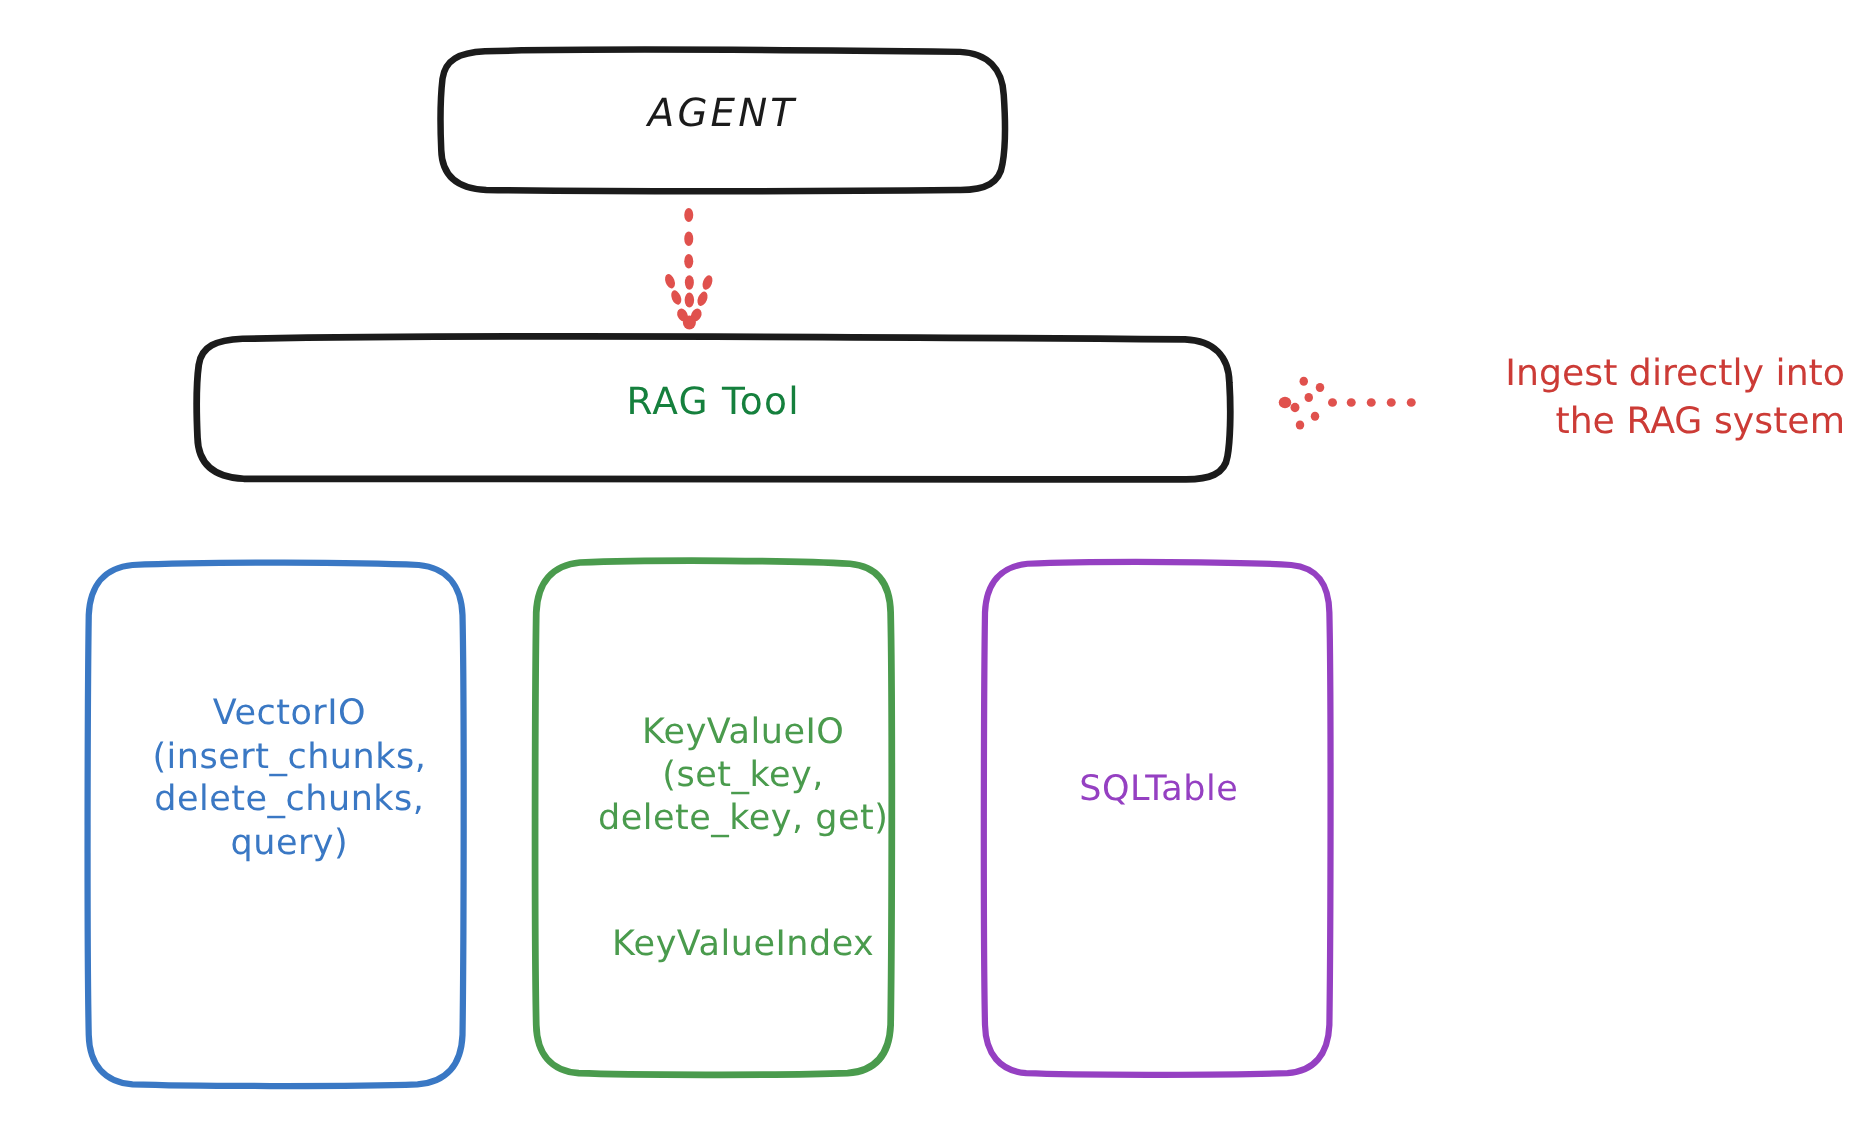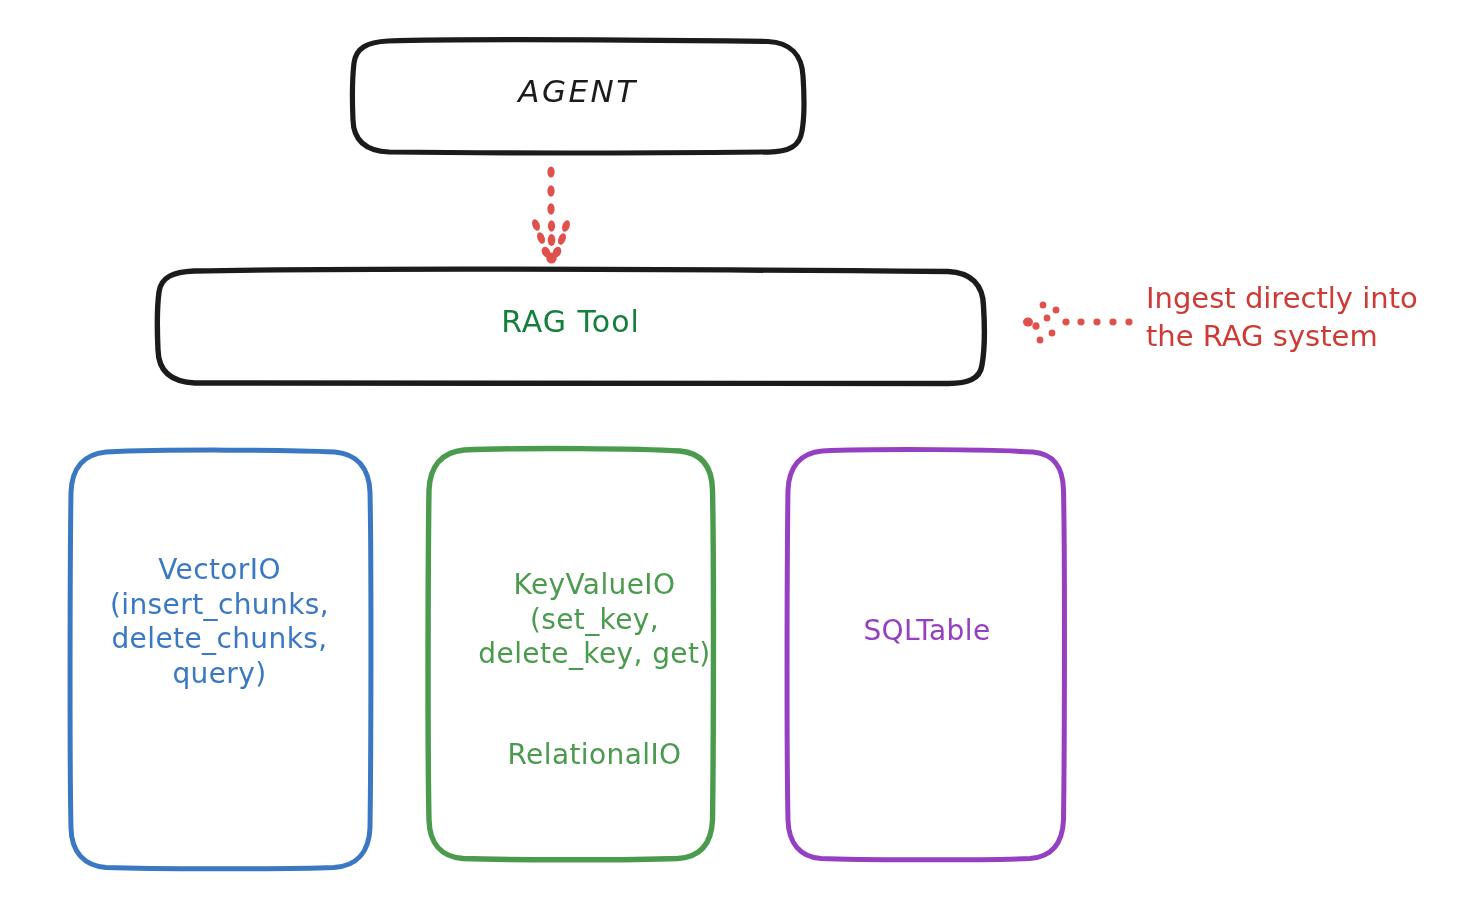--- a/index.html
+++ b/index.html
@@ -51,33 +51,33 @@
     letter-spacing: 0.4px;
     font-family: "DejaVu Sans", sans-serif;
   }
   .card-sub {
     font-size: 28px;
     letter-spacing: 0.4px;
     margin-top: 46px;
     font-family: "DejaVu Sans", sans-serif;
   }
 
-  #vector-text { left: 72px; top: 533px; width: 295px; color: #3a78c4; }
+  #vector-text { left: 72px; top: 533px; width: 295px; color: #3a78c4; padding-left: 12px; }
   #kv-text     { left: 430px; top: 548px; width: 329px; color: #4a9b4d; }
   #rel-text    { left: 789px; top: 548px; width: 276px; color: #9540c2; }
 
   
   #ingest-note {
     position: absolute;
     left: 1146px; top: 279px;
     width: 330px;
     color: #cc3b36;
     font-size: 29px;
     line-height: 1.32;
-    text-align: left;
+    text-align: right;
     white-space: pre-line;
     font-family: "DejaVu Sans", sans-serif;
     user-select: none;
     pointer-events: none;
   }
 </style>
 </head>
 <body>
 
 <svg id="canvas" viewBox="0 0 1484 910" xmlns="http://www.w3.org/2000/svg">
@@ -183,21 +183,21 @@
   <div class="card-title">VectorIO
 (insert_chunks,
 delete_chunks,
 query)</div>
 </div>
 
 <div class="node-label" id="kv-text">
   <div class="card-title">KeyValueIO
 (set_key,
 delete_key, get)</div>
-  <div class="card-sub">RelationalIO</div>
+  <div class="card-sub">KeyValueIndex</div>
 </div>
 
 <div class="node-label" id="rel-text">
   <div class="card-sub">SQLTable</div>
 </div>
 
 <div id="ingest-note">Ingest directly into
 the RAG system</div>
 
 </body></html>

